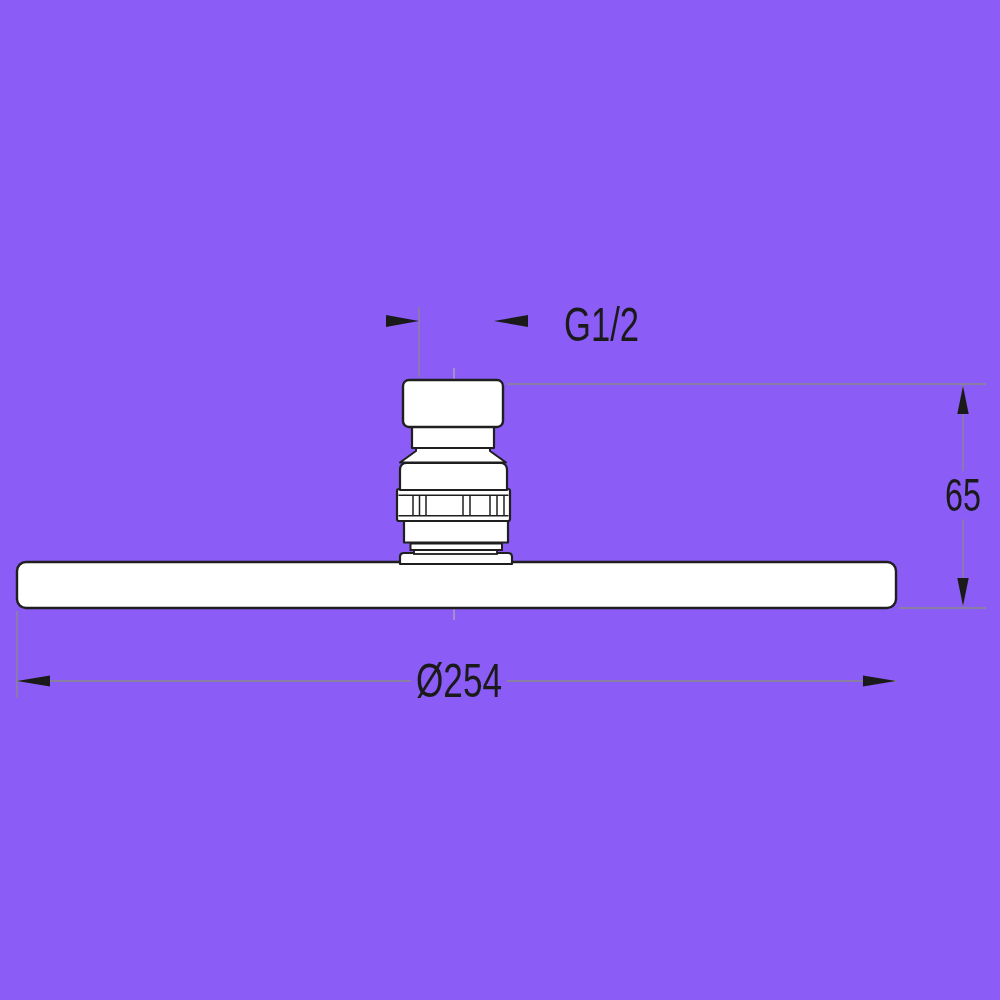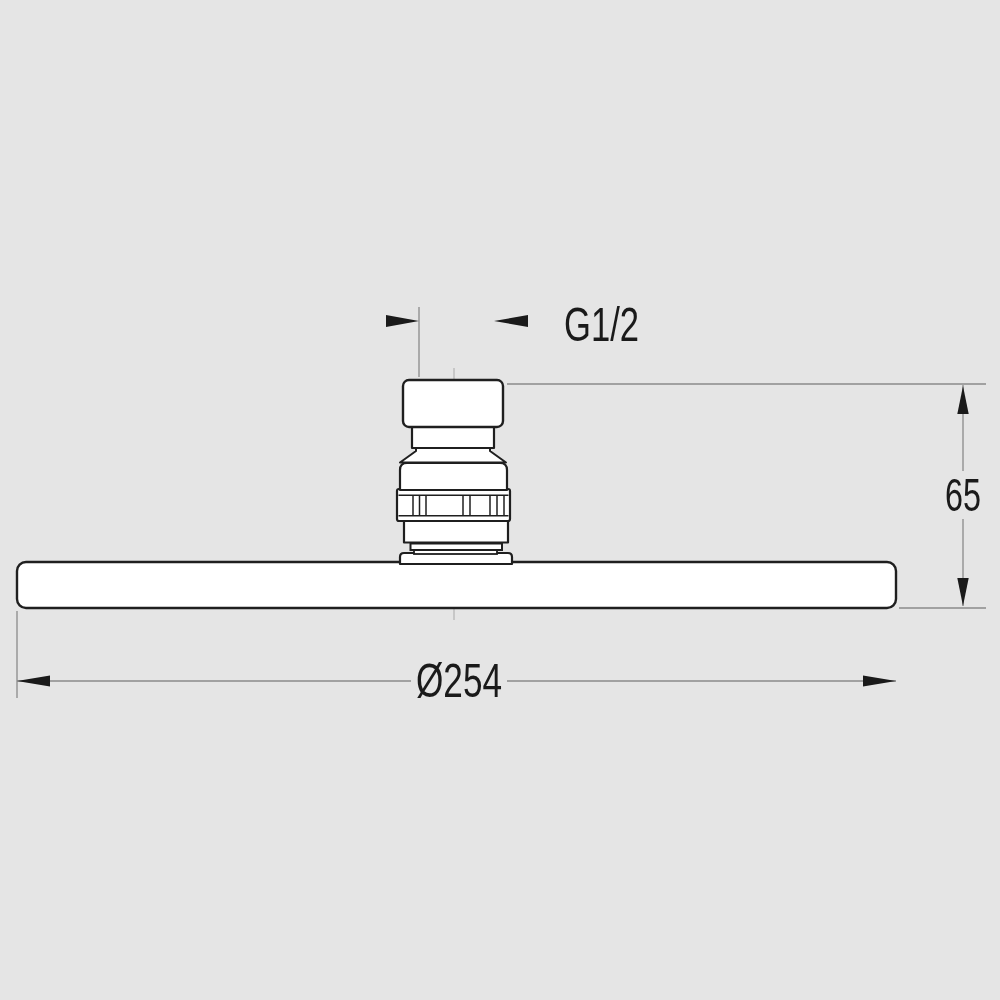--- a/index.html
+++ b/index.html
@@ -4,21 +4,21 @@
 <style>
   html, body {
     margin: 0;
     padding: 0;
     background: #ffffff;
   }
   .canvas {
     position: relative;
     width: 1000px;
     height: 1000px;
-    background: #e5e5e5;
+    background: #8b5cf6;
     font-family: "Liberation Sans", sans-serif;
   }
   svg text {
     font-family: "Liberation Sans", sans-serif;
     fill: #1a1a1a;
   }
 </style>
 </head>
 <body>
 

